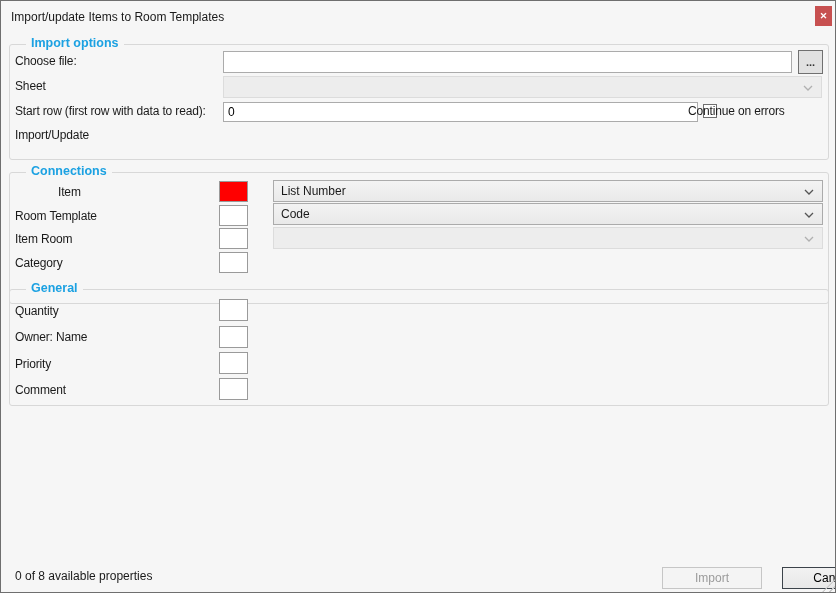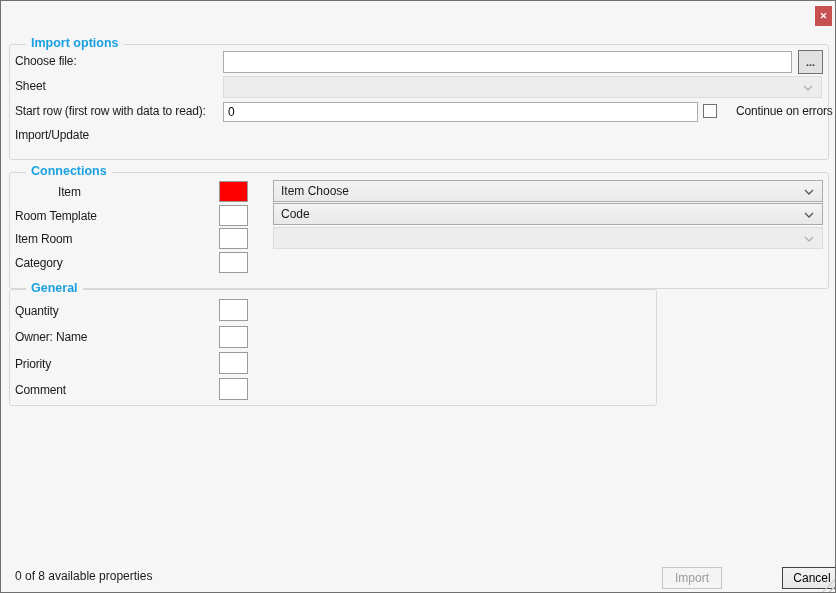--- a/index.html
+++ b/index.html
@@ -39,40 +39,41 @@
     background:linear-gradient(#f3f3f3,#e9e9e9);
     display:flex; align-items:center; padding:0 7px; font-size:12px; cursor:pointer;
   }
   .combo .chev { position:absolute; right:8px; top:8px; }
   .combo.disabled {
     background:#ededed; border-color:#dcdcdc; color:#9a9a9a; cursor:default;
   }
   .swatch { position:absolute; width:29px; height:21px; background:#fff; border:1px solid #9a9a9a; cursor:pointer; }
   .checkbox { position:absolute; width:14px; height:14px; background:#fff; border:1px solid #707070; cursor:pointer; }
   .btn {
-    position:absolute; width:60px; height:22px;
+    position:absolute; width:100px; height:22px;
     background:linear-gradient(#f2f2f2,#e8e8e8); border:1px solid #adadad;
     font:12px "Liberation Sans", sans-serif; color:#000;
     display:flex; align-items:center; justify-content:center; cursor:pointer;
   }
   .btn.disabled { background:#f4f4f4; border-color:#c6c6c6; color:#9b9b9b; cursor:default; }
   .btn.default { border-color:#3c434a; }
   .status { position:absolute; left:14px; top:568px; white-space:nowrap; }
   .grip {
     position:absolute; right:0; bottom:0; width:13px; height:13px;
     background:repeating-linear-gradient(135deg, transparent 0 4px, #c9c9c9 4px 5px);
     clip-path:polygon(100% 0, 100% 100%, 0 100%);
   }
 </style>
 </head>
 <body>
 
 <div class="window">
 
   <div class="titlebar">
+    <span class="title">Import/update Items to Room Templates</span>
     <button class="close-btn" style="background-color: rgb(199, 80, 80);">
       <span>✕</span>
     </button>
   </div>
 
   <div class="group" style="left:8px; top:43px; width:820px; height:116px;">
     <span class="group-title" style="color: rgb(27, 161, 226);">Import options</span>
   </div>
   <span class="lbl" style="left:14px; top:53px;">Choose file:</span>
   <input class="textbox" style="left: 222px; top: 50px; width: 569px; height: 22px;" value="">
@@ -82,32 +83,32 @@
   <div class="combo disabled" style="left:222px; top:75px; width:599px; height:22px;">
     <span></span>
     <svg class="chev" width="10" height="6">
       <path d="M1 1 L5 5 L9 1" stroke="#b0b0b0" stroke-width="1.3" fill="none"></path>
     </svg>
   </div>
 
   <span class="lbl" style="left:14px; top:103px;">Start row (first row with data to read):</span>
   <input class="textbox" style="left: 222px; top: 101px; width: 475px; height: 20px;" value="0">
   <span class="checkbox" style="left:702px; top:103px;"></span>
-  <span class="lbl" style="left:735px; top:103px;">Continue on errors</span>
+  <span class="lbl" style="left:687px; top:103px;">Continue on errors</span>
 
   <span class="lbl" style="left:14px; top:127px;">Import/Update</span>
 
-  <div class="group" style="left:8px; top:171px; width:820px; height:117px;">
+  <div class="group" style="left:8px; top:171px; width:820px; height:132px;">
     <span class="group-title" style="color: rgb(27, 161, 226);">Connections</span>
   </div>
 
   <span class="lbl" style="left:14px; top:184px;margin-left:43px;">Item</span>
   <span class="swatch" style="left: 218px; top: 180px; background-color: rgb(255, 0, 0);"></span>
   <div class="combo" style="left:272px; top:179px; width:550px; height:22px;">
-    <span>Item Choose</span>
+    <span>List Number</span>
     <svg class="chev" width="10" height="6">
       <path d="M1 1 L5 5 L9 1" stroke="#555" stroke-width="1.3" fill="none"></path>
     </svg>
   </div>
 
   <span class="lbl" style="left:14px; top:208px;">Room Template</span>
   <span class="swatch" style="left: 218px; top: 204px; background-color: rgb(255, 255, 255);"></span>
   <div class="combo" style="left:272px; top:202px; width:550px; height:22px;">
     <span>Code</span>
     <svg class="chev" width="10" height="6">
@@ -120,21 +121,21 @@
   <div class="combo disabled" style="left:272px; top:226px; width:550px; height:22px;">
     <span></span>
     <svg class="chev" width="10" height="6">
       <path d="M1 1 L5 5 L9 1" stroke="#b0b0b0" stroke-width="1.3" fill="none"></path>
     </svg>
   </div>
 
   <span class="lbl" style="left:14px; top:255px;">Category</span>
   <span class="swatch" style="left: 218px; top: 251px; background-color: rgb(255, 255, 255);"></span>
 
-  <div class="group" style="left:8px; top:288px; width:648px; height:117px;">
+  <div class="group" style="left:8px; top:288px; width:820px; height:117px;">
     <span class="group-title" style="color: rgb(27, 161, 226);">General</span>
   </div>
 
   <span class="lbl" style="left:14px; top:303px;">Quantity</span>
   <span class="swatch" style="left: 218px; top: 298px; height: 22px; background-color: rgb(255, 255, 255);"></span>
 
   <span class="lbl" style="left:14px; top:329px;">Owner: Name</span>
   <span class="swatch" style="left: 218px; top: 325px; height: 22px; background-color: rgb(255, 255, 255);"></span>
 
   <span class="lbl" style="left:14px; top:356px;">Priority</span>

